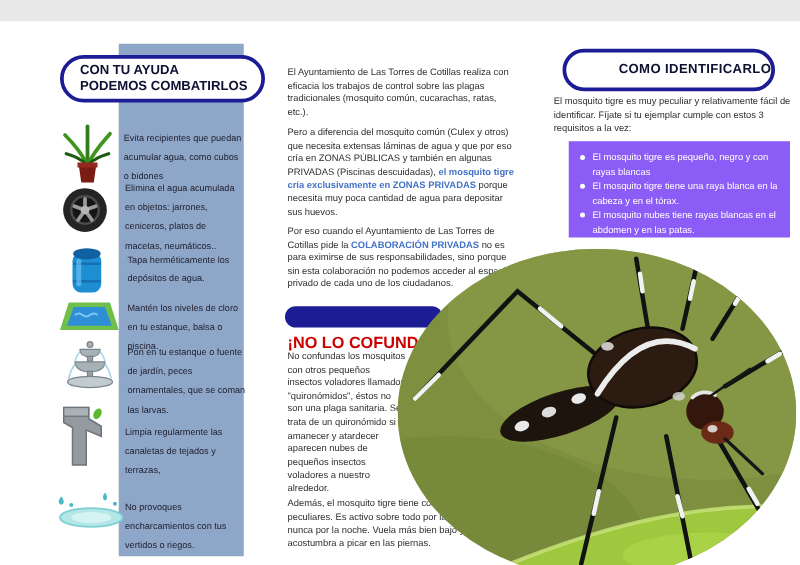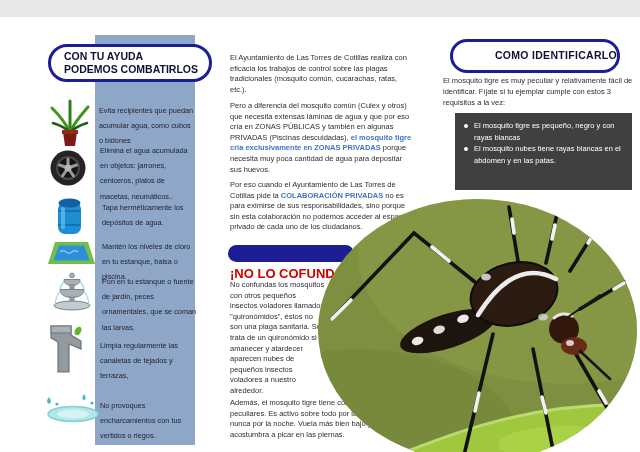--- a/index.html
+++ b/index.html
@@ -26,21 +26,21 @@
   
   .m-para { position:absolute; left:230px; width:182px; font-size:7.5px; line-height:10.6px; color:#2e2e34; }
   .hl { color:#4373c5; font-weight:bold; }
   .navy-bar { position:absolute; left:228px; top:228px; width:126px; height:17px; background:#1c1c94; border-radius:9px; }
   .alert-title { position:absolute; left:230px; top:249px; font-size:13px; font-weight:bold; color:#cc0000; }
   .m-narrow { top:263px; width:95px; }
   .m-wide { top:381px; width:173px; }
   
   .r-intro { position:absolute; left:443px; top:59px; width:194px; font-size:7.5px; line-height:10.8px; }
   .navy-box {
-    position:absolute; left:455px; top:96px; width:177px; height:77px; background:#404040;
+    position:absolute; left:455px; top:96px; width:177px; height:77px; background:#8b5cf6;
     color:#ffffff; font-size:7.5px; line-height:11.6px; padding:7px 8px 0 6px;
   }
   .navy-box ul { list-style:none; }
   .navy-box li { position:relative; padding-left:13px; }
   .navy-box li .dot {
     position:absolute; left:3px; top:3.5px; width:4px; height:4px; border-radius:50%; background:#fff;
   }
   
   .photo {
     position:absolute; left:318px; top:182px; width:319px; height:263px;
@@ -153,20 +153,21 @@
   <div class="m-para m-wide">Además, el mosquito tigre tiene costumbres peculiares. Es activo sobre todo por la tarde, casi nunca por la noche. Vuela más bien bajo y acostumbra a picar en las piernas.</div>
 
   <div class="pill-title pill-right">
     <span>COMO IDENTIFICARLO</span>
   </div>
   <div class="r-intro">El mosquito tigre es muy peculiar y relativamente fácil de identificar. Fíjate si tu ejemplar cumple con estos 3 requisitos a la vez:</div>
 
   <div class="navy-box">
     <ul>
       <li><span class="dot"></span><span>El mosquito tigre es pequeño, negro y con rayas blancas</span></li>
+      <li><span class="dot"></span><span>El mosquito tigre tiene una raya blanca en la cabeza y en el tórax.</span></li>
       <li><span class="dot"></span><span>El mosquito nubes tiene rayas blancas en el abdomen y en las patas.</span></li>
     </ul>
   </div>
 
   <div class="photo">
     <svg width="319" height="263" viewBox="0 0 319 263">
       <rect width="319" height="263" fill="#7e9040"></rect>
       <ellipse cx="250" cy="55" rx="210" ry="130" fill="#8a9c48" opacity=".55"></ellipse>
       <ellipse cx="40" cy="240" rx="160" ry="90" fill="#6f8136" opacity=".5"></ellipse>
 

